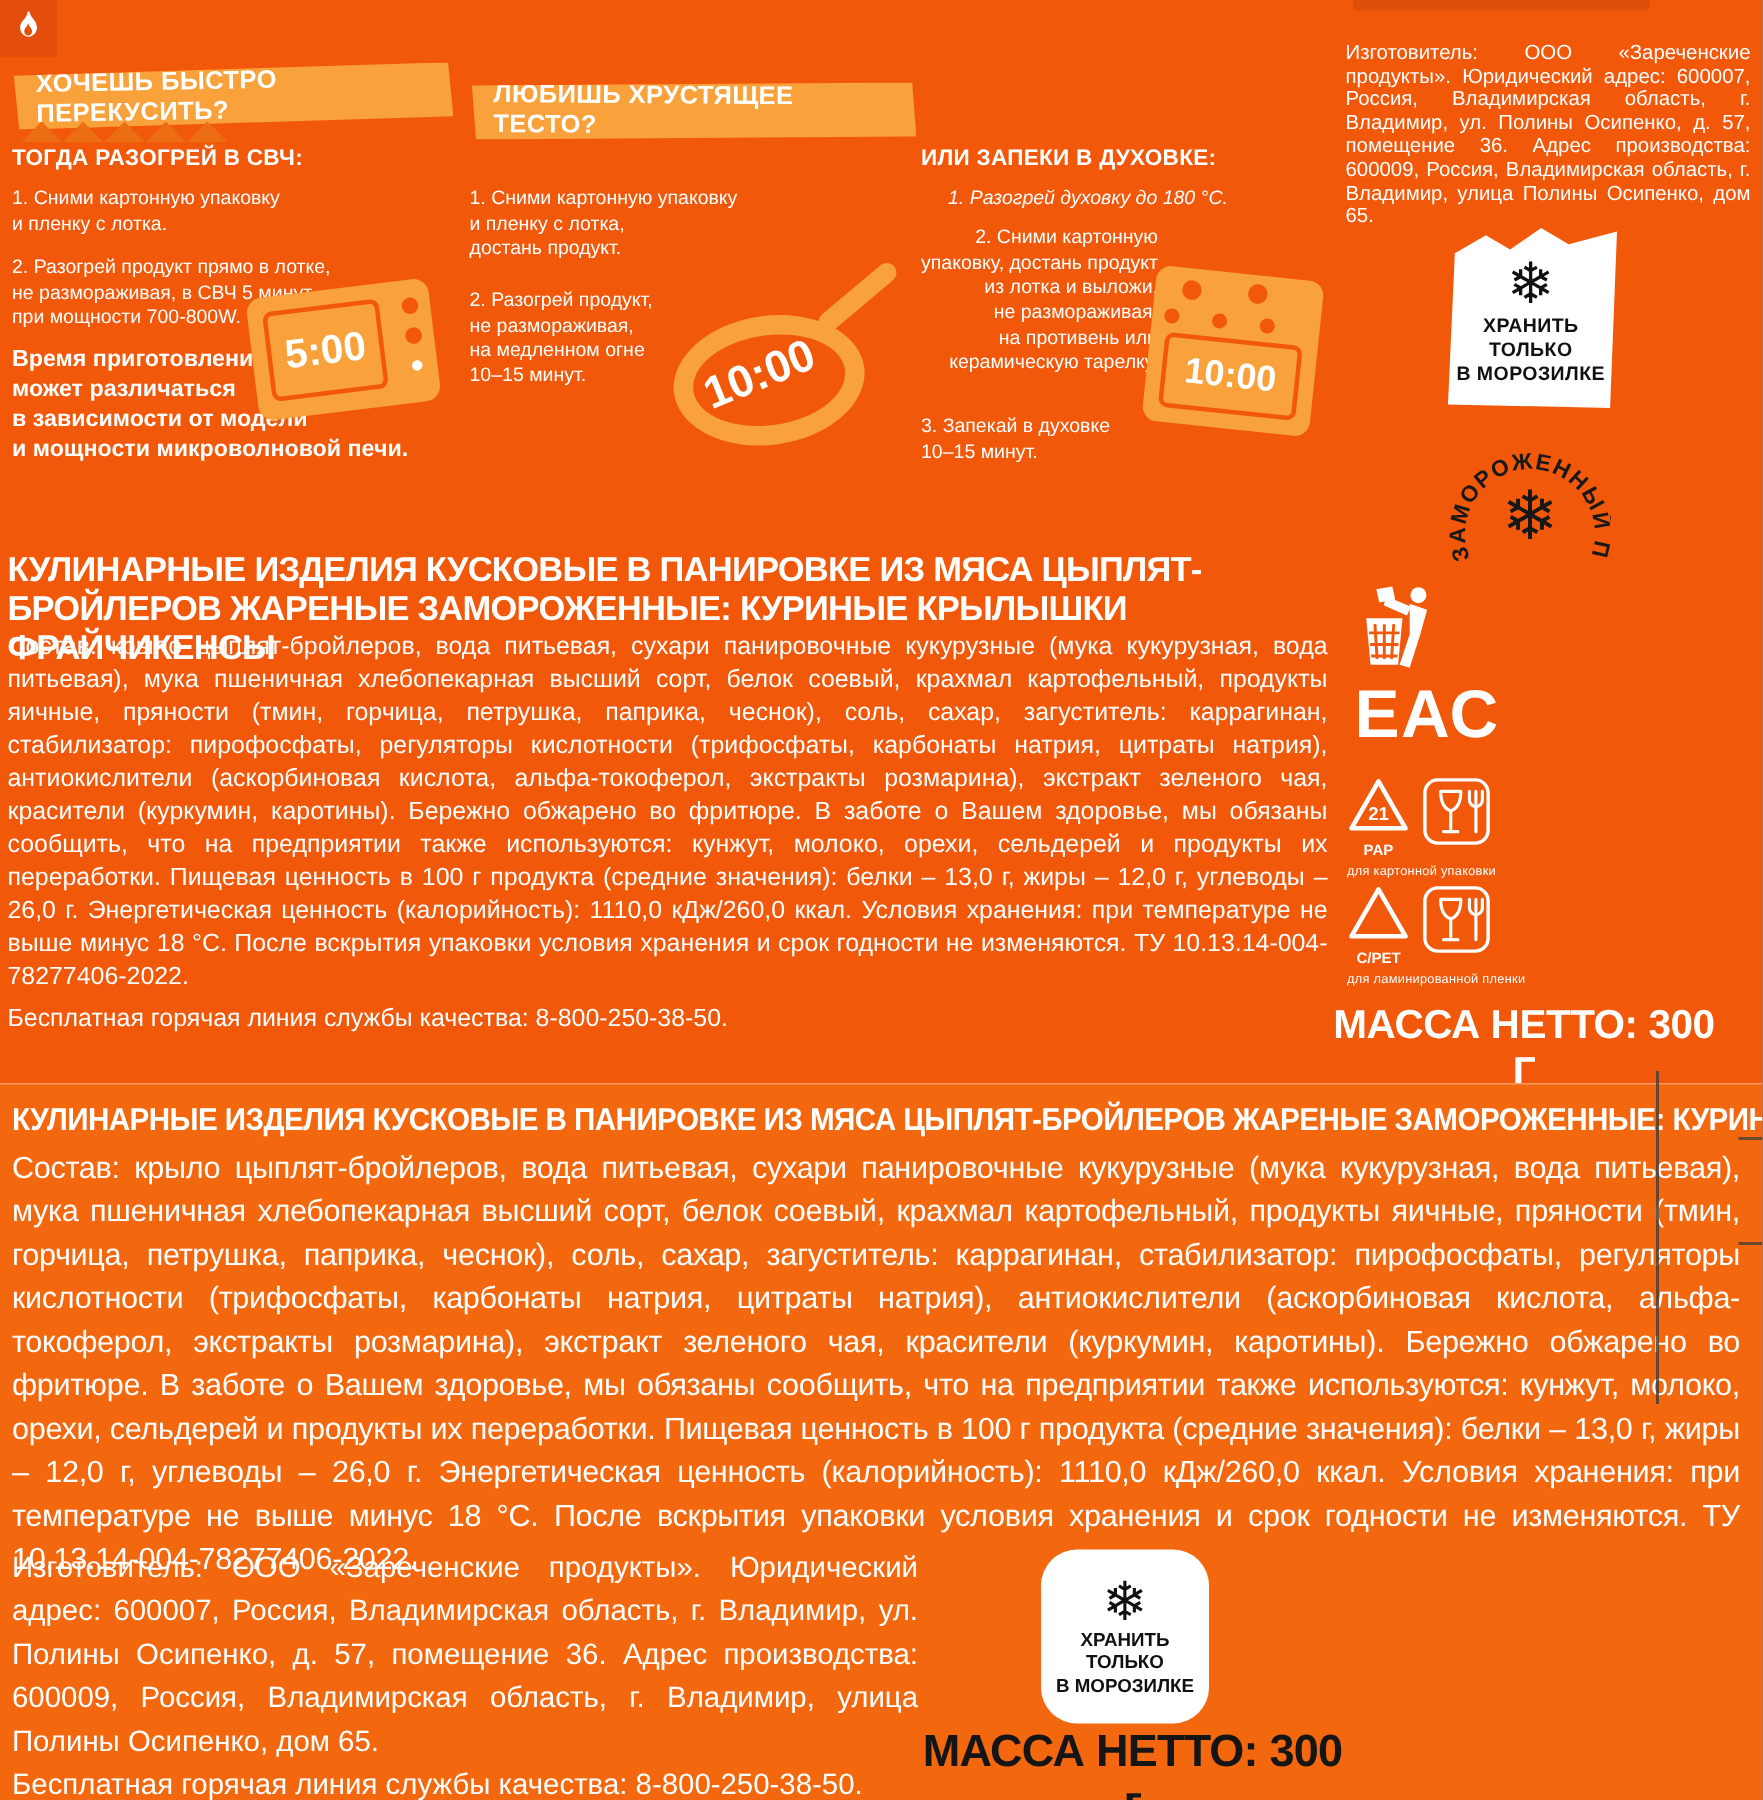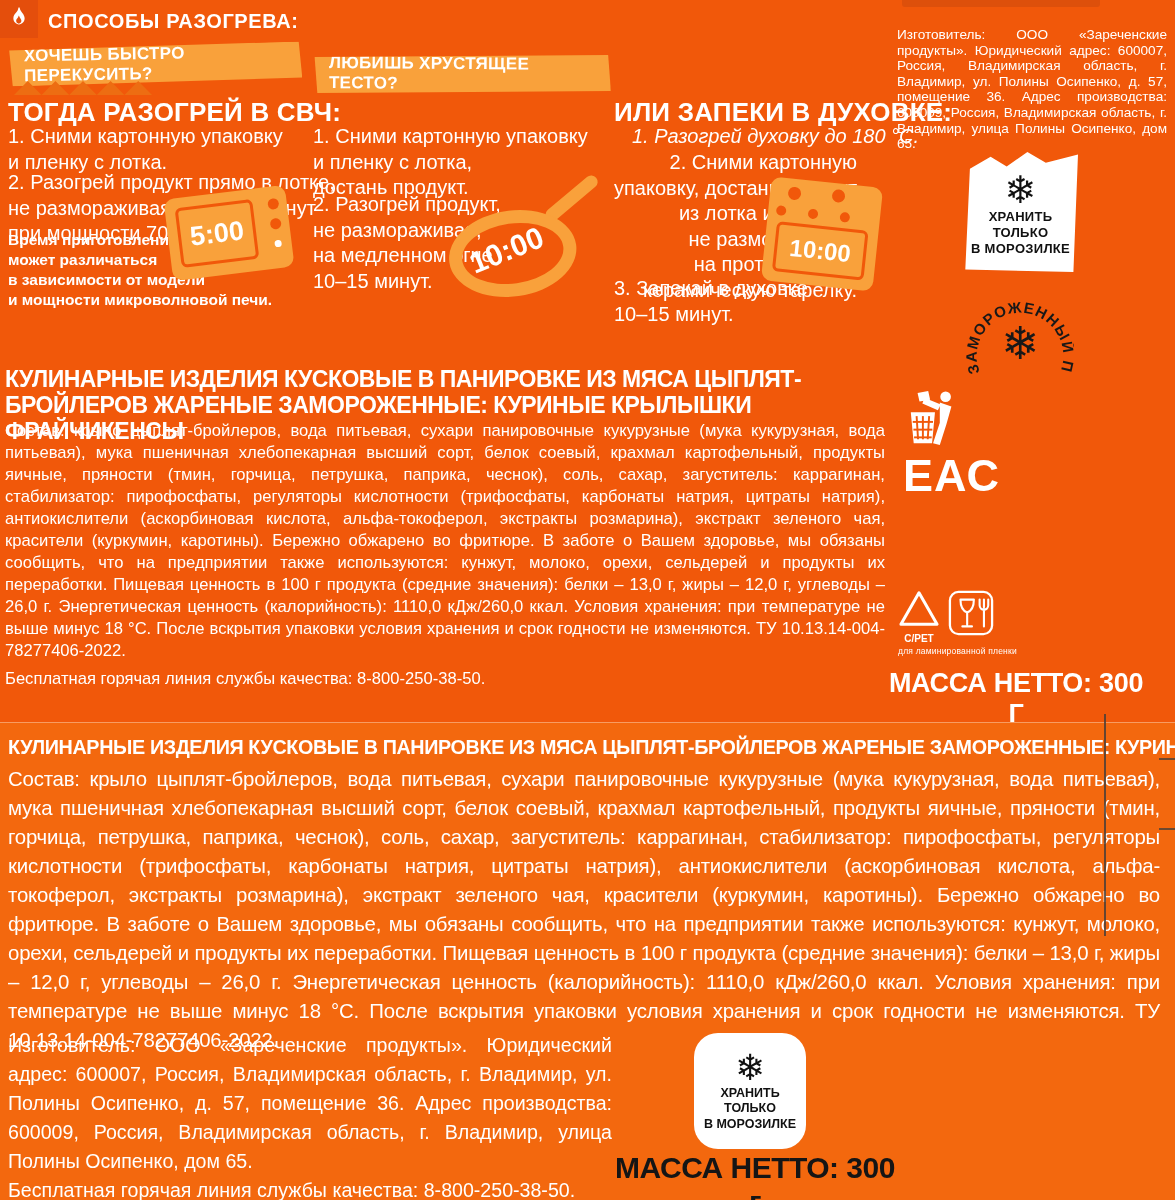--- a/index.html
+++ b/index.html
@@ -17,22 +17,22 @@
   .methods-header { left:48px; top:10px; font-size:20px; font-weight:bold; letter-spacing:.6px; }
 
   .banner { background:#F9A13B; display:flex; align-items:center; padding:0 16px;
             font-size:17px; font-weight:bold; letter-spacing:.3px; color:#fff;
             clip-path:polygon(0.5% 10%, 99% 0%, 100% 90%, 1.5% 100%); }
   .banner1 { left:8px; top:44px; width:294px; height:40px; transform:rotate(-1deg); }
   .banner2 { left:313px; top:54px; width:298px; height:40px; transform:rotate(.4deg); }
   .zigzag { left:14px; top:81px; width:138px; height:14px; background:#ED6D12;
             clip-path:polygon(0 100%,10% 0,20% 100%,30% 0,40% 100%,50% 0,60% 100%,70% 0,80% 100%,90% 0,100% 100%); }
 
-  .col-title { font-size:26px; font-weight:bold; letter-spacing:.2px; }
-  .step { font-size:20px; line-height:1.28; white-space:pre-line; }
+  .col-title { font-size:15px; font-weight:bold; letter-spacing:.2px; }
+  .step { font-size:13px; line-height:1.28; white-space:pre-line; }
   .note { font-size:15.5px; font-weight:bold; line-height:1.3; white-space:pre-line; }
 
   
   .doodle-time { color:#fff; font-weight:bold; }
   .microwave { left:168px; top:192px; width:122px; height:82px; background:#F9A13B; border-radius:10px; transform:rotate(-7deg); }
   .microwave .screen { position:absolute; left:10px; top:10px; width:78px; height:60px; border:3px solid #F1580A; border-radius:6px;
                         display:flex; align-items:center; justify-content:center; font-size:27px; }
   .microwave .knob { position:absolute; right:8px; width:11px; height:11px; border-radius:50%; background:#F1580A; }
   .microwave .k1 { top:12px; } .microwave .k2 { top:32px; }
   .microwave .k3 { top:54px; width:7px; height:7px; background:#fff; right:10px; }
@@ -98,21 +98,20 @@
 <body>
 
 <div class="stage">
 
   <div class="abs flame-tile">
     <svg width="26" height="26" viewBox="0 0 24 24">
       <path fill="#fff" d="M12.6 1.5c.5 3.8 4.6 5.6 4.6 9.9 0 3.2-2.4 5.6-5.2 5.6s-5.2-2.4-5.2-5.6c0-2.4 1.3-3.8 2.4-5.1 1-1.1 2-2.3 2.3-4.8h1.1z"></path>
       <path fill="#E44E0C" d="M12 9c.3 1.8 2.2 2.7 2.2 4.7 0 1.5-1.1 2.6-2.4 2.6s-2.4-1.1-2.4-2.6c0-1.1.6-1.8 1.1-2.4.5-.5 1-1.1 1.1-2.3h.4z"></path>
     </svg>
   </div>
-  <div class="abs methods-header">СПОСОБЫ РАЗОГРЕВА:</div>
 
   <div class="abs banner banner1">
     <span>ХОЧЕШЬ БЫСТРО ПЕРЕКУСИТЬ?</span>
   </div>
   <div class="abs zigzag"></div>
   <div class="abs banner banner2">
     <span>ЛЮБИШЬ ХРУСТЯЩЕЕ ТЕСТО?</span>
   </div>
 
   <div class="abs col-title" style="left:8px;top:97px;">ТОГДА РАЗОГРЕЙ В СВЧ:</div>
@@ -209,20 +208,37 @@
           <line x1="25" y1="28" x2="23.5" y2="52"></line>
         <line x1="8" y1="34" x2="29" y2="34"></line>
           <line x1="8.7" y1="42" x2="28.3" y2="42"></line>
           <line x1="9.4" y1="50" x2="27.6" y2="50"></line>
       </g>
     </svg>
   </div>
 
   <div class="abs eac">ЕАС</div>
 
+  <div class="abs recycle1">
+    <div class="recycle-row">
+      <div>
+        <svg width="42" height="38" viewBox="0 0 44 40">
+          <path d="M22 3 L41 36 H3 Z" fill="none" stroke="#fff" stroke-width="3.2" stroke-linejoin="round"></path>
+          <text x="22" y="30" text-anchor="middle" font-size="13" font-weight="bold" fill="#fff">21</text>
+        </svg>
+        <div class="tri-label">PAP</div>
+      </div>
+      <svg width="46" height="46" viewBox="0 0 48 48">
+        <rect x="2" y="2" width="44" height="44" rx="9" fill="none" stroke="#fff" stroke-width="2.4"></rect>
+        <path d="M13 10 H27 M13 10 Q13 21 20 23.5 Q27 21 27 10 M20 23.5 V36 M15 38 H25" fill="none" stroke="#fff" stroke-width="2.2" stroke-linecap="round"></path>
+        <path d="M33 10 v6 a4.5 4.5 0 0 0 9 0 v-6 M37.5 10 v8 M37.5 20 V38" fill="none" stroke="#fff" stroke-width="2.2" stroke-linecap="round"></path>
+      </svg>
+    </div>
+    <div class="recycle-caption">для картонной упаковки</div>
+  </div>
 
   <div class="abs recycle2">
     <div class="recycle-row">
       <div>
         <svg width="42" height="38" viewBox="0 0 44 40">
           <path d="M22 3 L41 36 H3 Z" fill="none" stroke="#fff" stroke-width="3.2" stroke-linejoin="round"></path>
         </svg>
         <div class="tri-label">C/PET</div>
       </div>
       <svg width="46" height="46" viewBox="0 0 48 48">

